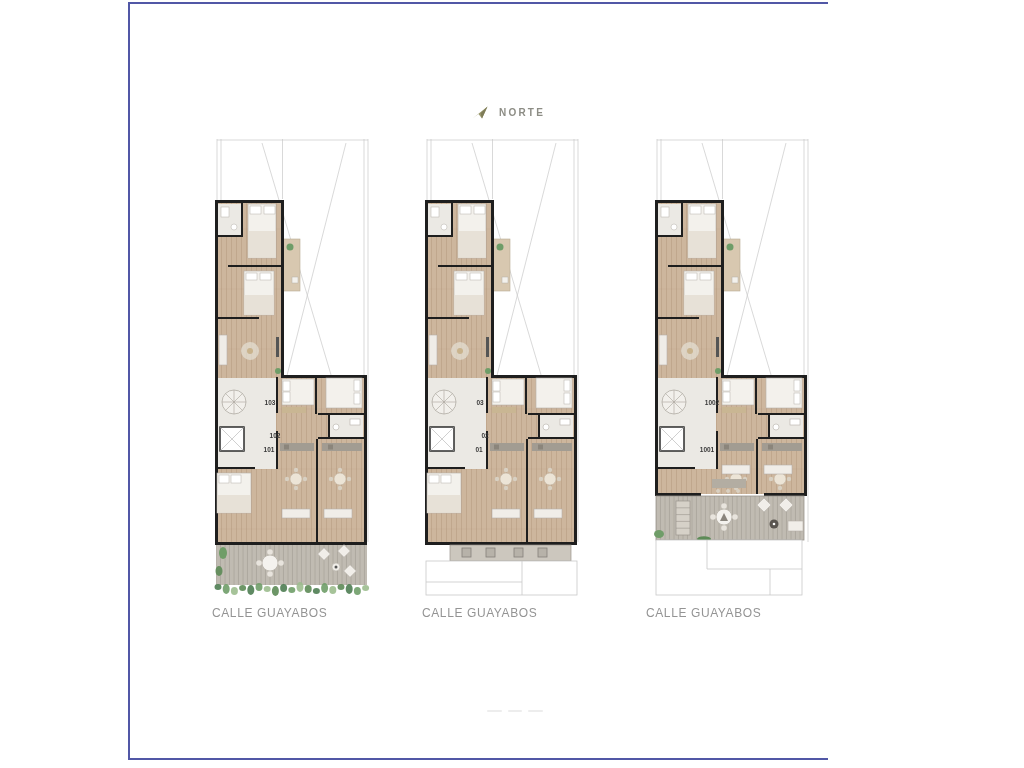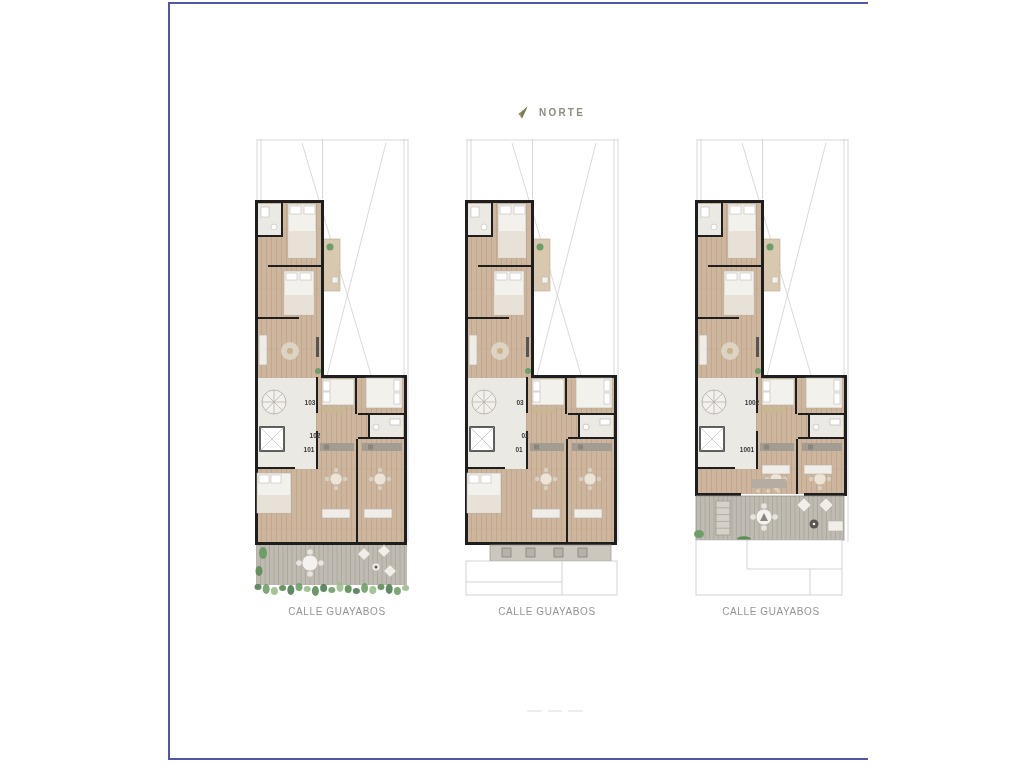--- a/index.html
+++ b/index.html
@@ -1,23 +1,23 @@
 <!DOCTYPE html>
 <html><head>
 <meta charset="utf-8">
 <style>
   html,body{margin:0;padding:0;background:#ffffff;}
   #canvas{position:relative;width:828px;height:768px;background:#ffffff;overflow:hidden;
-          font-family:"Liberation Sans", sans-serif;margin-left:40px;}
+          font-family:"Liberation Sans", sans-serif;}
   #page-frame{position:absolute;left:128px;top:2px;width:766px;height:758px;
               border:2px solid #5157a6;background:#ffffff;box-sizing:border-box;}
   #compass{position:absolute;left:472px;top:105px;display:flex;align-items:center;gap:10px;}
   #compass .lbl{font-size:10px;font-weight:bold;letter-spacing:2.2px;color:#8d8d85;}
   .plan-svg{position:absolute;}
-  .street-label{position:absolute;width:170px;text-align:center;font-size:10px;
+  .street-label{position:absolute;width:170px;text-align:left;font-size:12px;
                 letter-spacing:.6px;color:#949494;}
   #page-indicator{position:absolute;left:487px;top:710px;width:56px;height:3px;display:flex;gap:6px;}
   #page-indicator span{flex:1;height:2px;background:#ededed;border-radius:1px;}
 </style>
 </head>
 <body>
 
 <div id="canvas">
   <div id="page-frame"></div>
 

